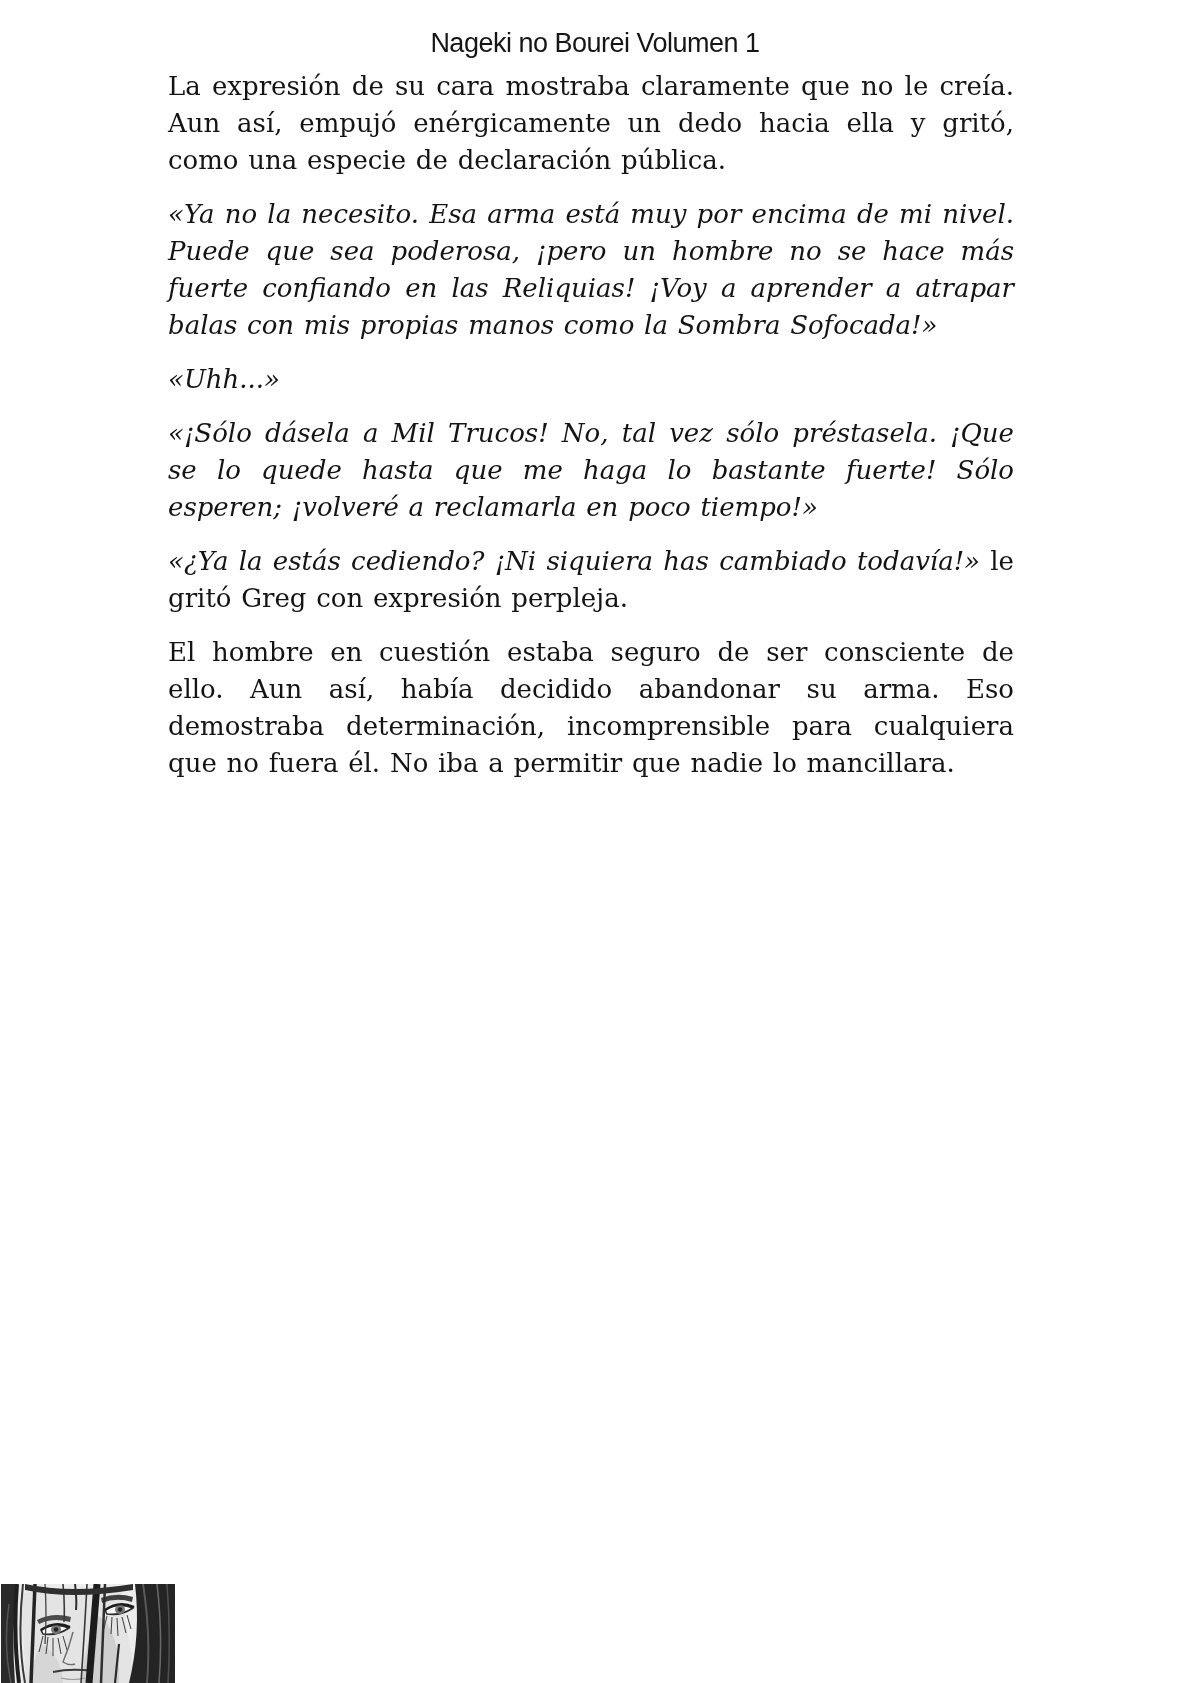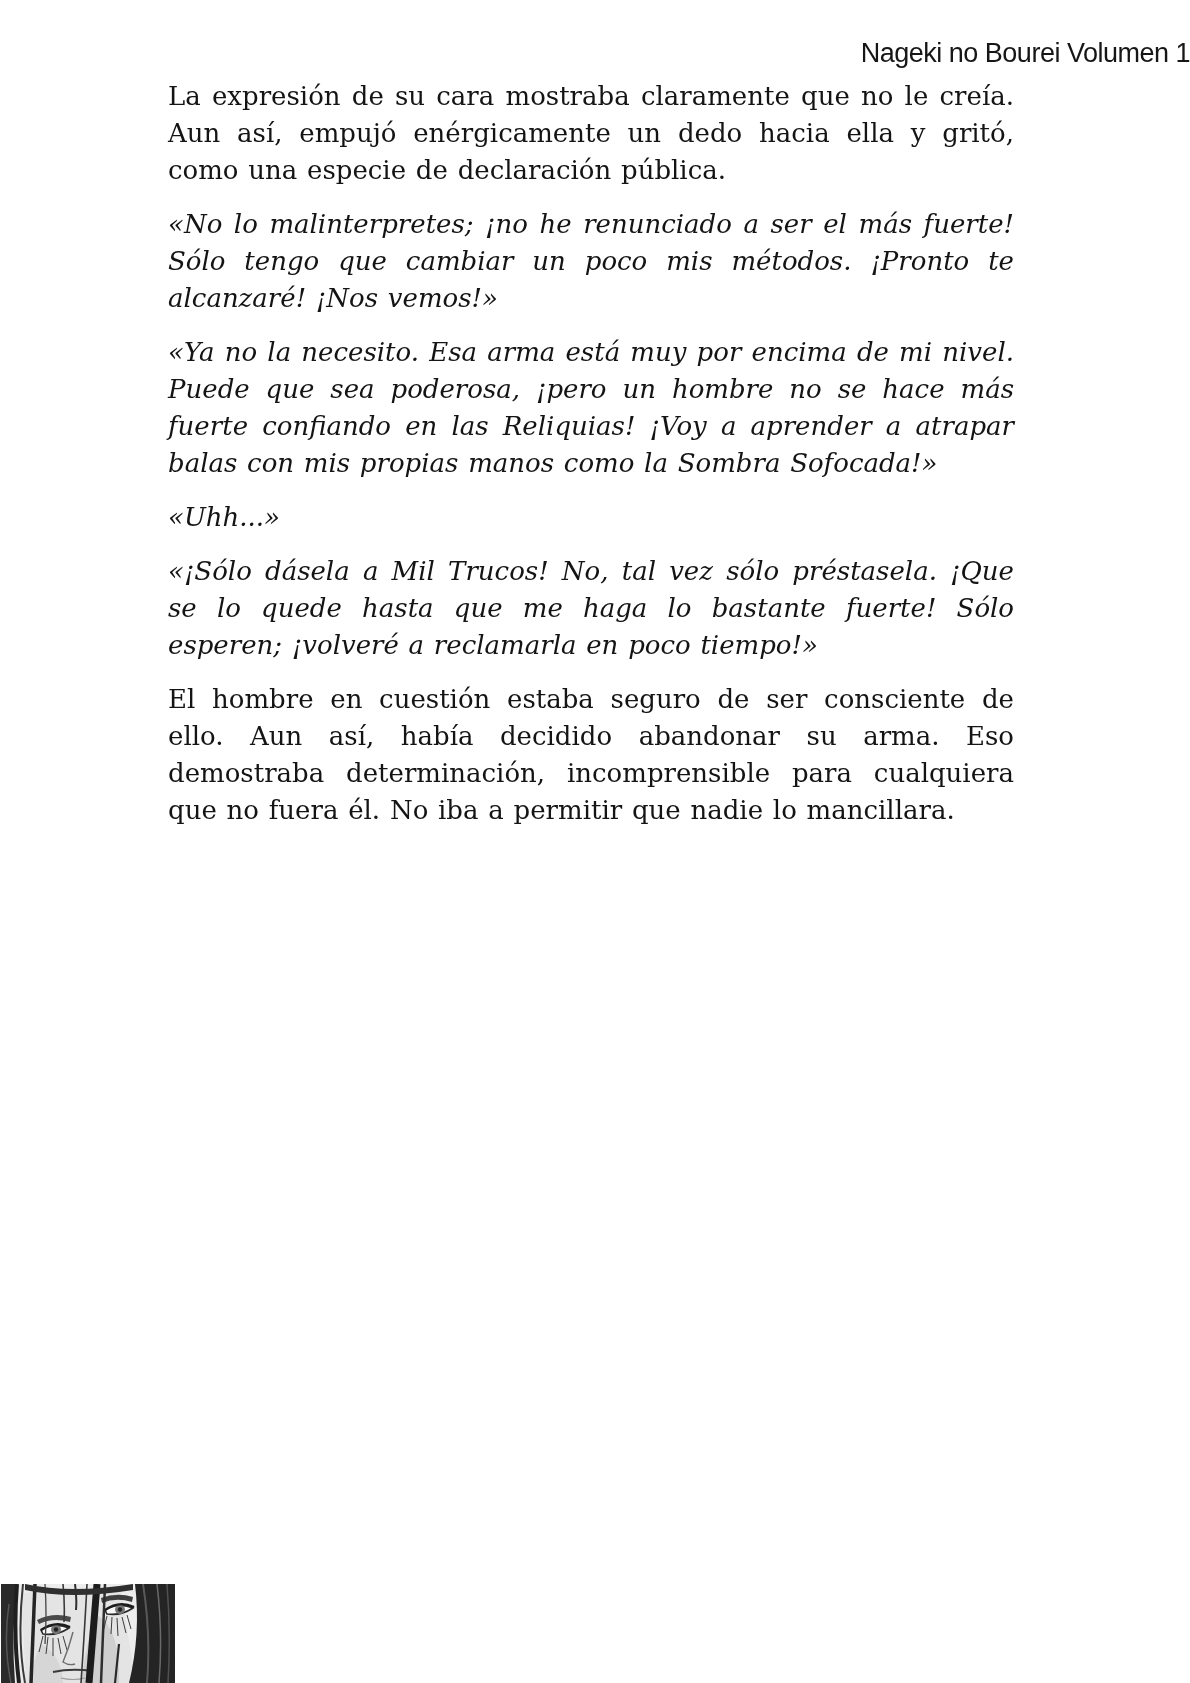--- a/index.html
+++ b/index.html
@@ -9,22 +9,22 @@
   }
   .page {
     position: relative;
     width: 1190px;
     height: 1683px;
     background: #ffffff;
     overflow: hidden;
     color: #141414;
   }
   .doc-header {
-    padding-top: 37px;
-    text-align: right;
+    padding-top: 27px;
+    text-align: center;
     font-family: "Liberation Sans", sans-serif;
     font-size: 27px;
     line-height: 33px;
     letter-spacing: -0.5px;
     color: #161616;
   }
   .doc-body {
     margin: 8px 168px 0 168px;
     font-family: "DejaVu Serif", "Liberation Serif", serif;
     font-size: 26px;
@@ -57,31 +57,31 @@
 
 <div class="page">
 
   <div class="doc-header">
     <div>Nageki no Bourei Volumen 1</div>
   </div>
 
   <div class="doc-body">
     <p><span>La expresión de su cara mostraba claramente que no le creía. Aun así, empujó enérgicamente un dedo hacia ella y gritó, como una especie de declaración pública.</span></p>
 
-    <p><span class="it">«No lo malinterpretes; ¡no he renunciado a ser el más fuerte! Sólo tengo que cambiar un poco mis métodos. ¡Pronto te alcanzaré! ¡Nos vemos!»</span></p>
 
 
 
 
     <p><span class="it">«Ya no la necesito. Esa arma está muy por encima de mi nivel. Puede que sea poderosa, ¡pero un hombre no se hace más fuerte confiando en las Reliquias! ¡Voy a aprender a atrapar balas con mis propias manos como la Sombra Sofocada!»</span></p>
 
     <p><span class="it">«Uhh...»</span></p>
 
     <p><span class="it">«¡Sólo dásela a Mil Trucos! No, tal vez sólo préstasela. ¡Que se lo quede hasta que me haga lo bastante fuerte! Sólo esperen; ¡volveré a reclamarla en poco tiempo!»</span></p>
 
+    <p><span class="it">«¿Ya la estás cediendo? ¡Ni siquiera has cambiado todavía!»</span><span> le gritó Greg con expresión perpleja.</span></p>
 
 
     <p><span>El hombre en cuestión estaba seguro de ser consciente de ello. Aun así, había decidido abandonar su arma. Eso demostraba determinación, incomprensible para cualquiera que no fuera él. No iba a permitir que nadie lo mancillara.</span></p>
   </div>
 
   <div class="footer-art">
     <svg viewBox="0 0 174 99" preserveAspectRatio="none">
       <title>Grayscale manga close-up of a face partly hidden behind long dark hair strands</title>
 
       <rect x="0" y="0" width="174" height="99" fill="#ededed"></rect>

